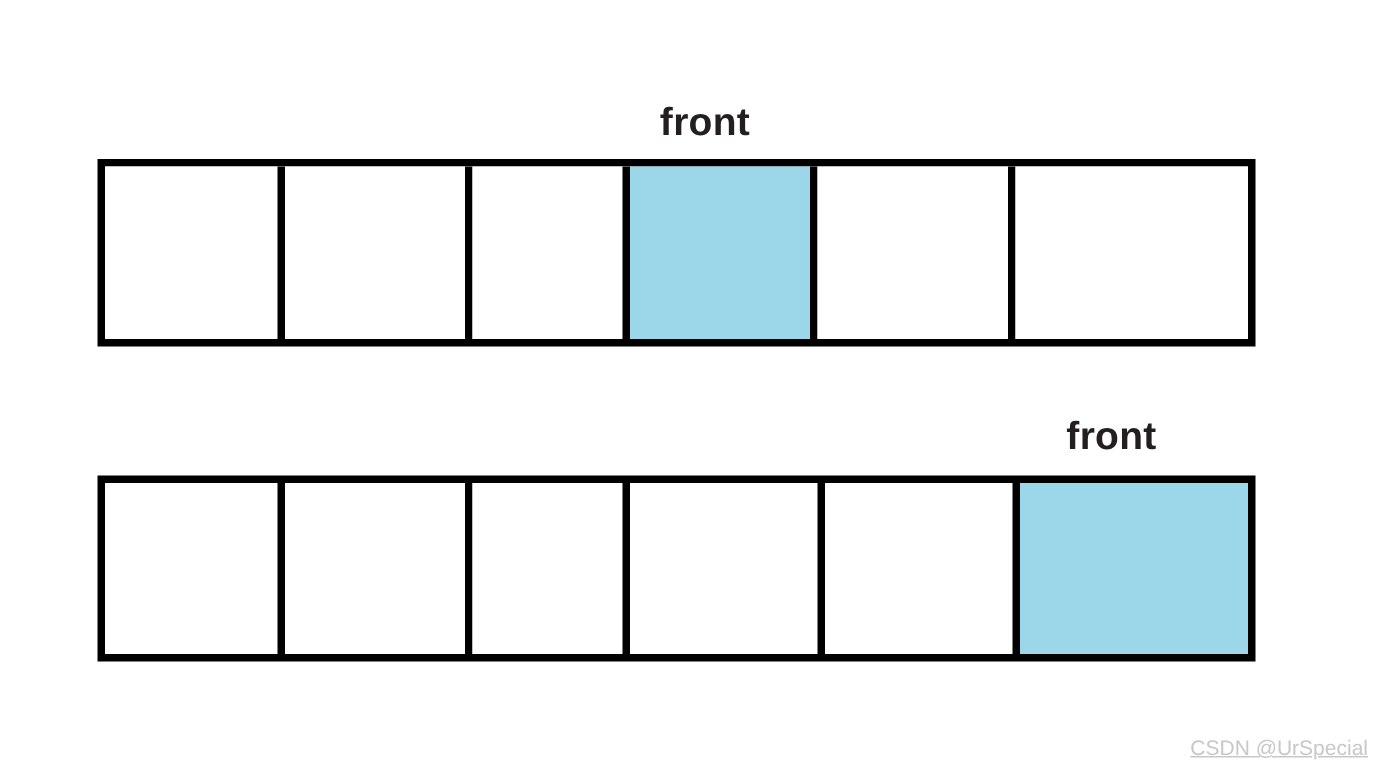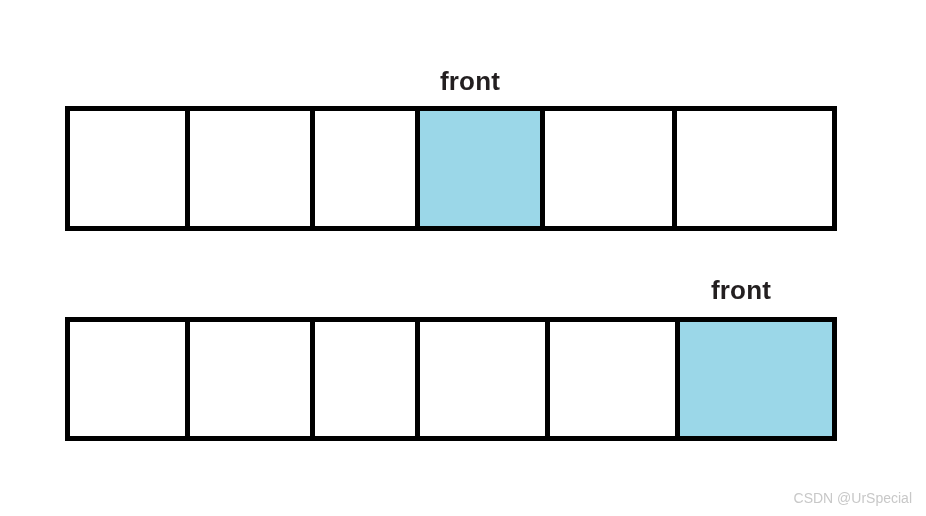--- a/index.html
+++ b/index.html
@@ -83,20 +83,21 @@
 
   
   #watermark {
     position: absolute;
     right: 14px;
     bottom: 10px;
     font-family: "Liberation Sans", sans-serif;
     font-size: 14px;
     color: #c8c8c8;
     white-space: nowrap;
+    text-decoration: underline;
   }
 </style>
 </head>
 <body>
 
 <div id="diagram-canvas">
 
   <div id="front-label-row-1" class="front-label">front</div>
 
   <div id="array-row-1" class="array-row">

